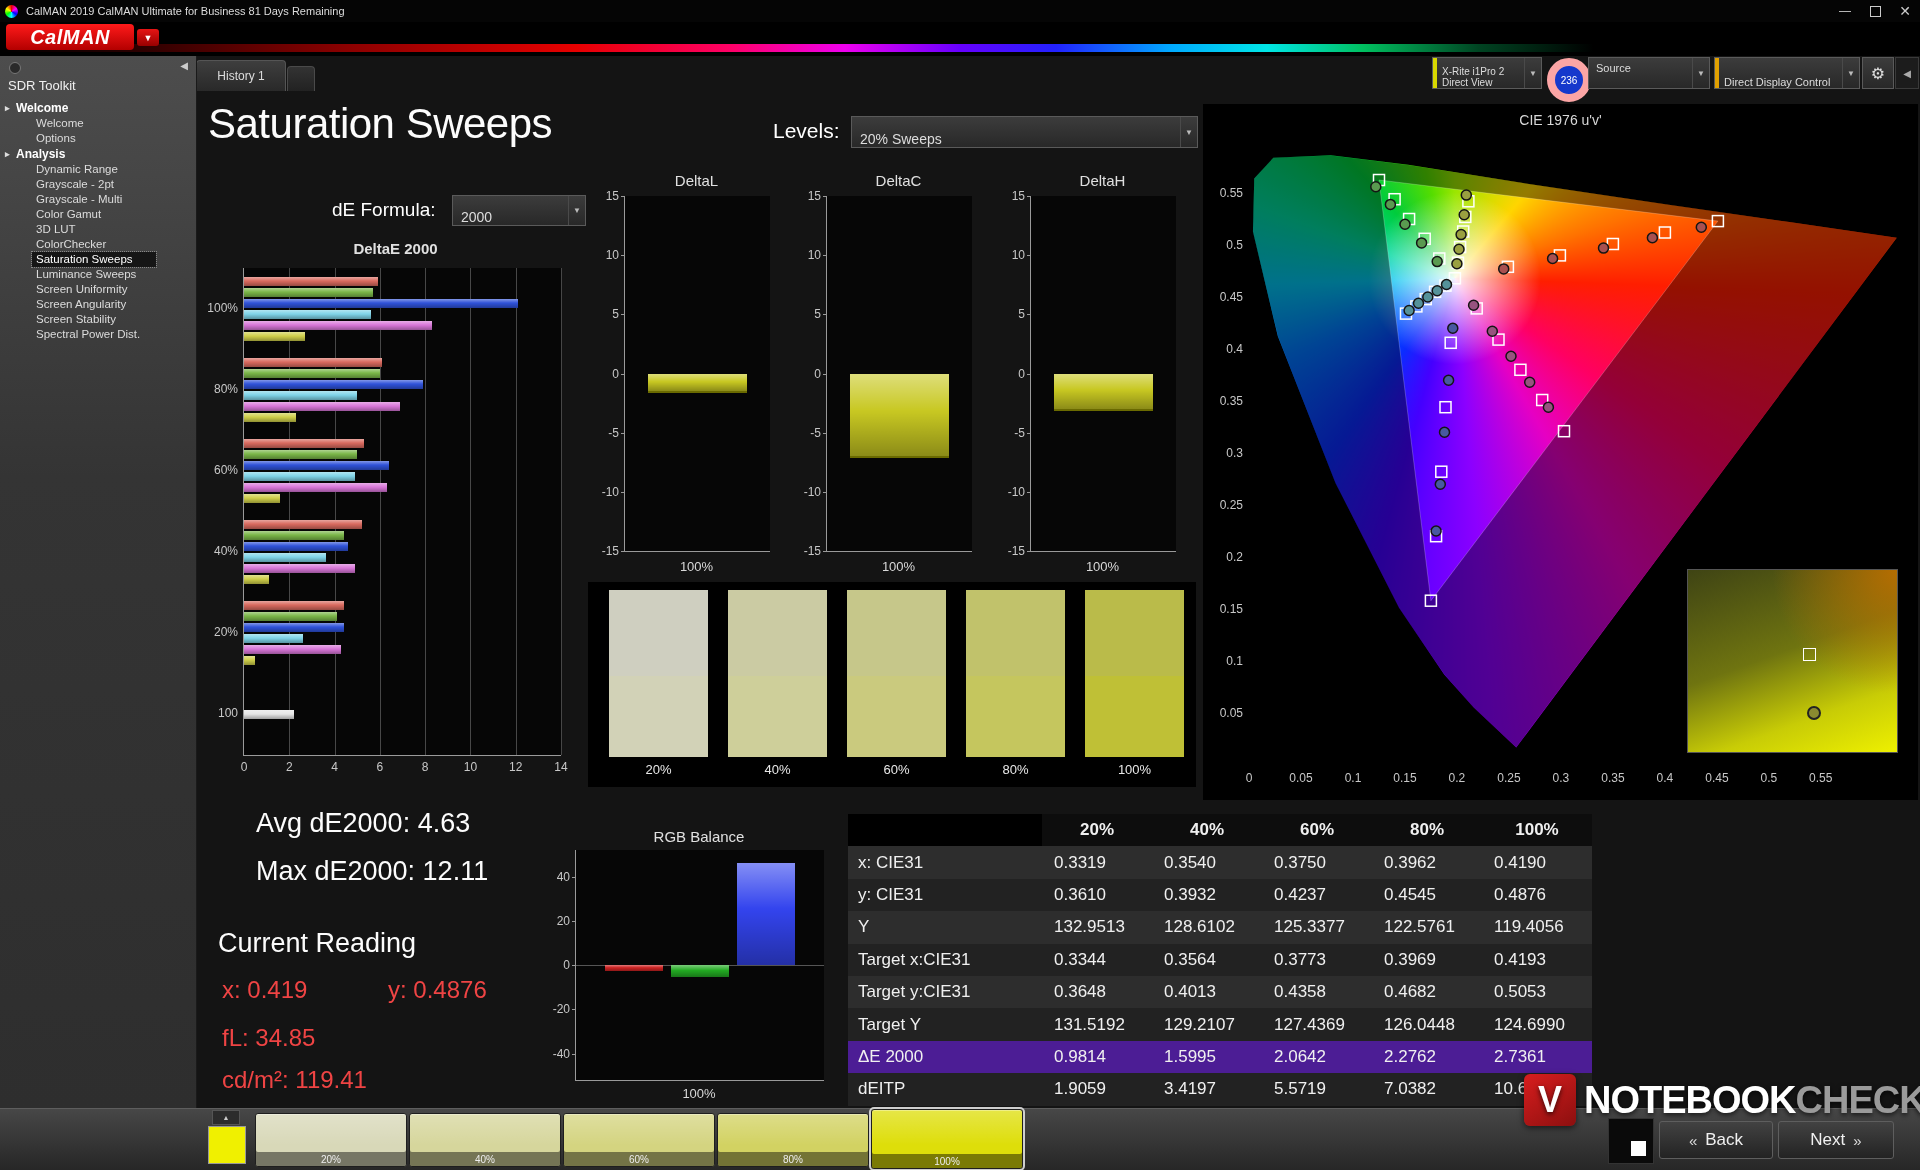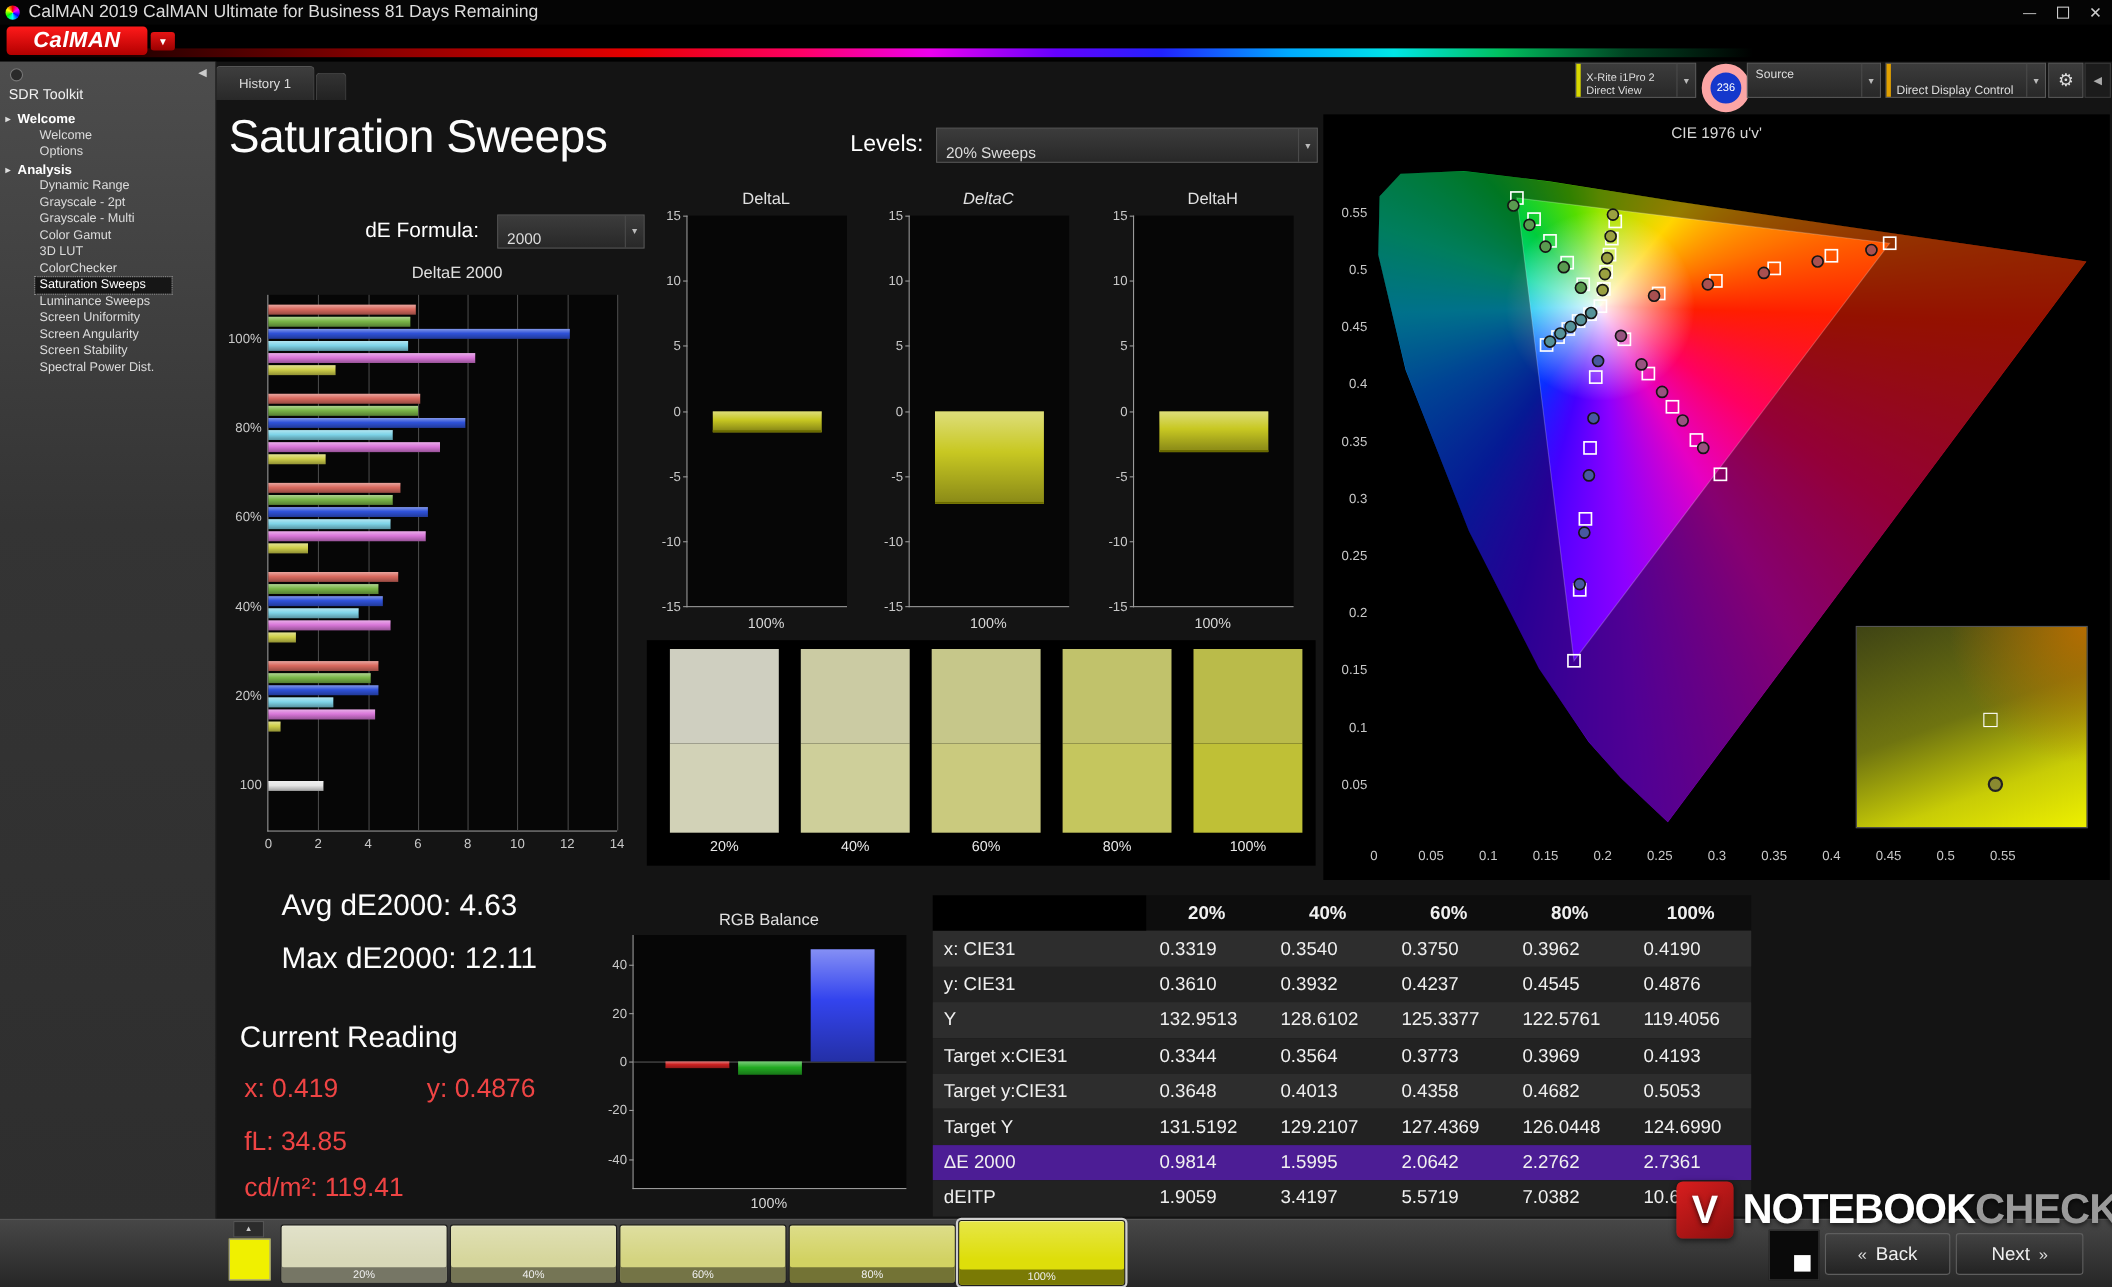--- a/index.html
+++ b/index.html
@@ -2,21 +2,21 @@
 <html><head>
 <meta charset="utf-8">
 <style>
   html,body{margin:0;padding:0;background:#000;}
   #app{position:relative;width:1920px;height:1170px;overflow:hidden;background:#141414;
        font-family:"Liberation Sans",sans-serif;color:#e6e6e6;}
   
   .titlebar{position:absolute;left:0;top:0;width:1920px;height:22px;background:#050505;display:flex;align-items:center;}
   .app-icon{width:13px;height:13px;border-radius:50%;margin-left:5px;
      background:conic-gradient(#e00,#f0f,#00f,#0ff,#0f0,#ff0,#e00);}
-  .tb-title{font-size:16px;color:#ddd;margin-left:8px;white-space:nowrap;}
+  .tb-title{font-size:11px;color:#ddd;margin-left:8px;white-space:nowrap;}
   .winctl{position:absolute;top:0;height:22px;width:30px;display:flex;align-items:center;justify-content:center;color:#ccc;font-size:12px;}
   .win-min{right:60px;} .win-max{right:30px;} .win-close{right:0;font-size:14px;}
   .win-max .sq{width:9px;height:9px;border:1px solid #ccc;}
   
   .headerband{position:absolute;left:0;top:22px;width:1920px;height:34px;background:#000;}
   .spectrum{position:absolute;left:0;top:44px;width:1920px;height:8px;
     background:linear-gradient(90deg,#000 0%,#200 6%,#8a0000 18%,#e60000 30%,#ff0066 38%,#ee00ee 44%,#6600ff 50%,#2222ff 55%,#00aaff 61%,#00e6e6 66%,#00c060 71%,#004422 77%,#000 83%);}
   .logo{position:absolute;left:6px;top:24px;width:128px;height:26px;border-radius:4px;
     background:linear-gradient(180deg,#ff1a1a,#b30000);display:flex;align-items:center;justify-content:center;
     font-weight:bold;font-style:italic;font-size:20px;color:#fff;letter-spacing:.5px;z-index:3;}
@@ -205,21 +205,21 @@
   <div class="dd levels-dd">
     <span class="lbl">20% Sweeps</span>
     <div class="arrowbox">▼</div>
   </div>
   <div class="def-label">dE Formula:</div>
   <div class="dd def-dd">
     <span class="lbl">2000</span>
     <div class="arrowbox">▼</div>
   </div>
 
-  <div class="chart-title" style="left:257px;top:240px;width:317px;">DeltaE 2000</div>
+  <div class="chart-title" style="left:237px;top:240px;width:317px;font-weight:bold;">DeltaE 2000</div>
   <div id="deltae-plot" class="plot" style="left:243px;top:268px;width:317px;height:487px;">
       <div class="tick-label" style="left: -20px; top: 492px; width: 40px;">0</div>
       <div class="gridline-v" style="left: 45.3px; height: 487px;"></div>
       <div class="tick-label" style="left: 25.3px; top: 492px; width: 40px;">2</div>
       <div class="gridline-v" style="left: 90.6px; height: 487px;"></div>
       <div class="tick-label" style="left: 70.6px; top: 492px; width: 40px;">4</div>
       <div class="gridline-v" style="left: 135.9px; height: 487px;"></div>
       <div class="tick-label" style="left: 115.9px; top: 492px; width: 40px;">6</div>
       <div class="gridline-v" style="left: 181.1px; height: 487px;"></div>
       <div class="tick-label" style="left: 161.1px; top: 492px; width: 40px;">8</div>
@@ -281,21 +281,21 @@
       <div class="ytick-label" style="left: -40px; top: 229.7px;">-5</div>
       <div style="position: absolute; left: -4px; top: 236.7px; width: 4px; height: 1px; background: rgb(154, 154, 154);"></div>
       <div class="ytick-label" style="left: -40px; top: 288.8px;">-10</div>
       <div style="position: absolute; left: -4px; top: 295.8px; width: 4px; height: 1px; background: rgb(154, 154, 154);"></div>
       <div class="ytick-label" style="left: -40px; top: 348px;">-15</div>
       <div style="position: absolute; left: -4px; top: 355px; width: 4px; height: 1px; background: rgb(154, 154, 154);"></div>
       <div class="bar" style="left: 23.2px; top: 177.5px; width: 98.6px; height: 17.8px; background-color: rgb(200, 200, 34); border-bottom: 2px solid rgb(106, 106, 0);"></div>
     </div>
   <div class="xlabel" style="left:624px;top:559px;width:145px;">100%</div>
 
-  <div class="chart-title" style="left:826px;top:172px;width:145px;font-style:italic;">DeltaC</div>
+  <div class="chart-title" style="left:826px;top:172px;width:145px;">DeltaC</div>
   <div id="ds-plot-1" class="plot" style="left:826px;top:196px;width:145px;height:355px;">
       <div class="ytick-label" style="left: -40px; top: -7px;">15</div>
       <div style="position: absolute; left: -4px; top: 0px; width: 4px; height: 1px; background: rgb(154, 154, 154);"></div>
       <div class="ytick-label" style="left: -40px; top: 52.2px;">10</div>
       <div style="position: absolute; left: -4px; top: 59.2px; width: 4px; height: 1px; background: rgb(154, 154, 154);"></div>
       <div class="ytick-label" style="left: -40px; top: 111.3px;">5</div>
       <div style="position: absolute; left: -4px; top: 118.3px; width: 4px; height: 1px; background: rgb(154, 154, 154);"></div>
       <div class="ytick-label" style="left: -40px; top: 170.5px;">0</div>
       <div style="position: absolute; left: -4px; top: 177.5px; width: 4px; height: 1px; background: rgb(154, 154, 154);"></div>
       <div class="ytick-label" style="left: -40px; top: 229.7px;">-5</div>

